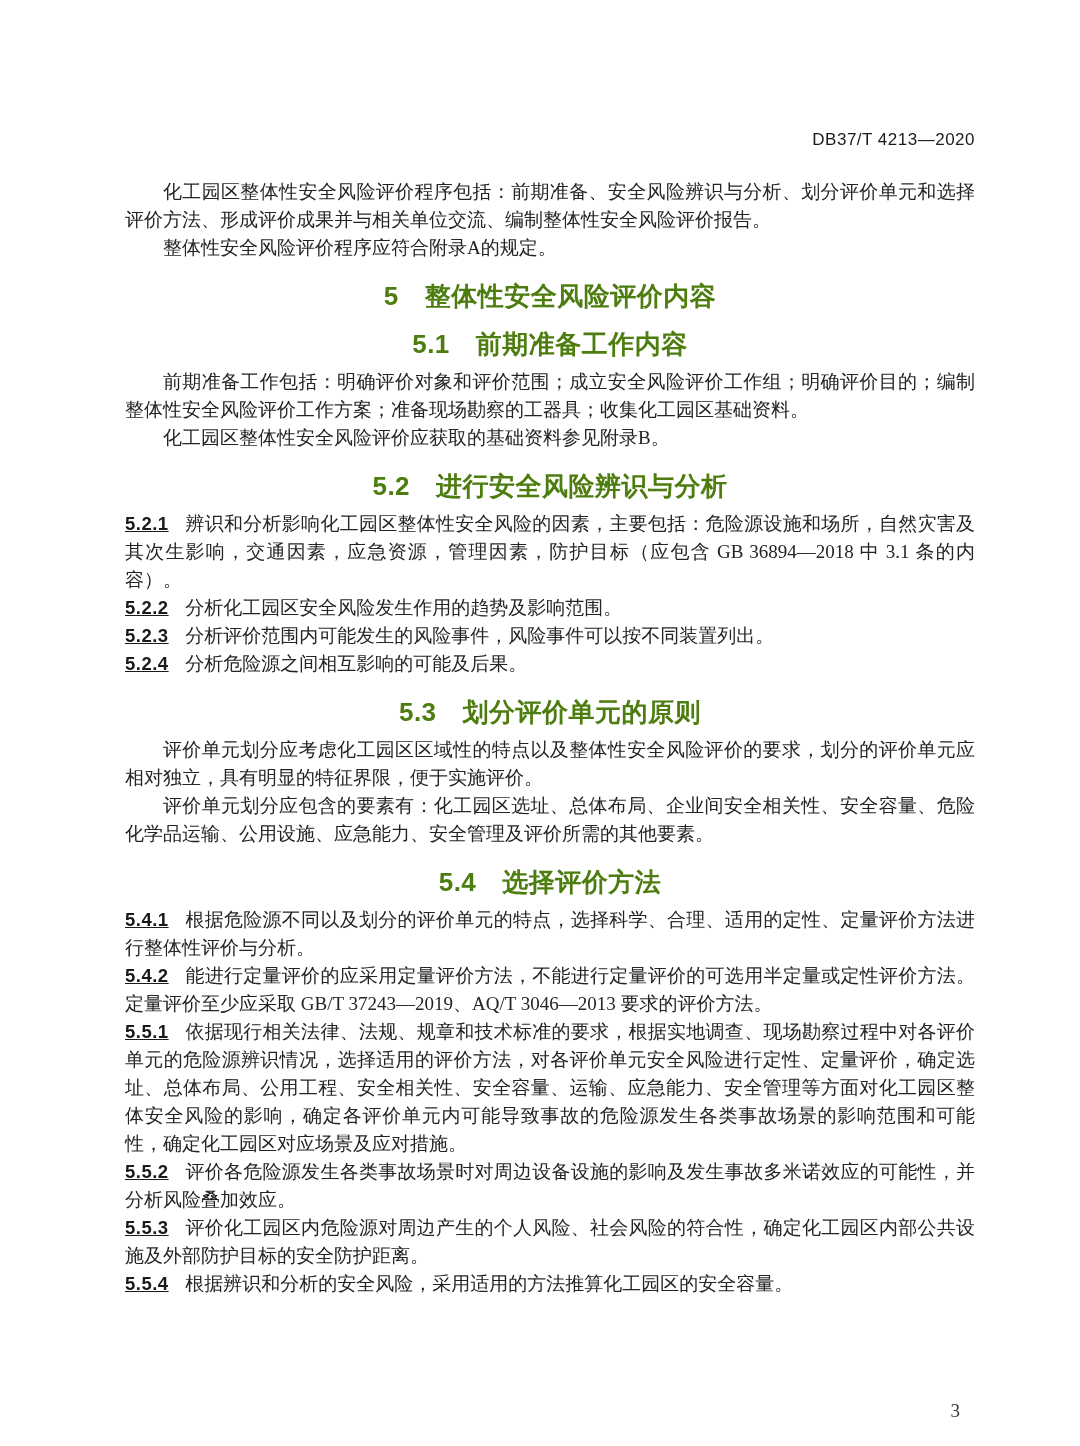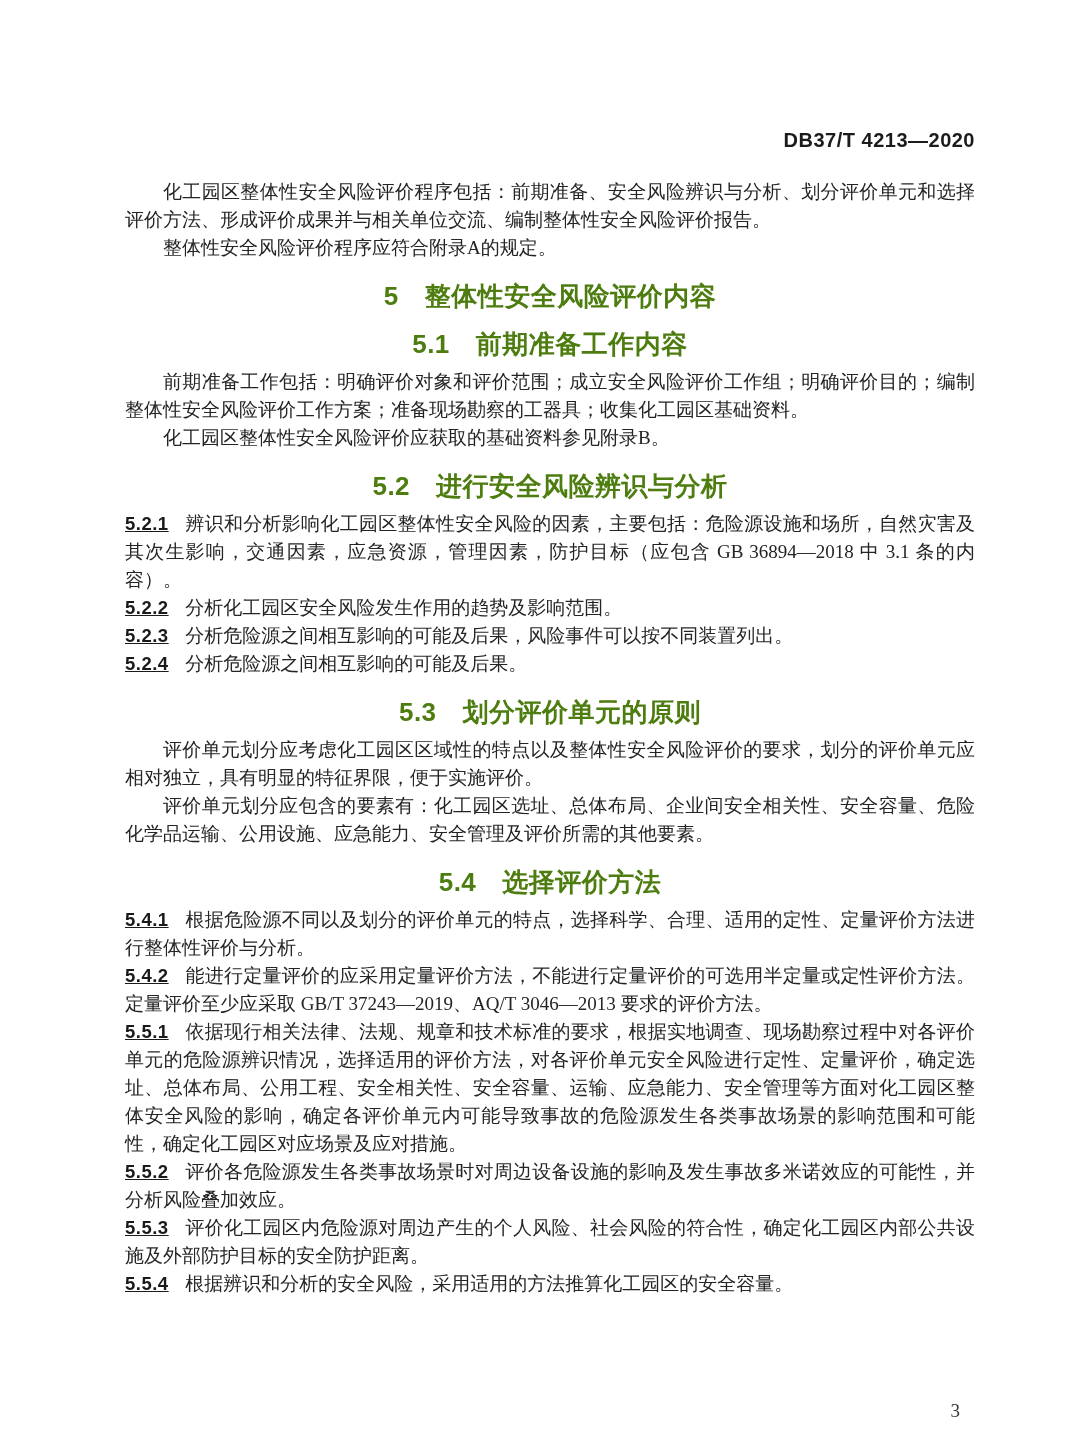--- a/index.html
+++ b/index.html
@@ -15,22 +15,22 @@
     font-family: "Liberation Serif", serif;
   }
 
   .doc-header {
     position: absolute;
     top: 128px;
     left: 125px;
     right: 105px;
     text-align: right;
     font-family: "Liberation Sans", sans-serif;
-    font-weight: bold;
-    font-size: 20px;
+    font-weight: normal;
+    font-size: 17px;
     letter-spacing: 0.5px;
     color: #1b1b1b;
     line-height: 24px;
   }
 
   .doc-body {
     position: absolute;
     top: 152px;
     left: 125px;
     right: 105px;
@@ -104,21 +104,21 @@
       <span class="h-num">5.1</span><span class="h-title">前期准备工作内容</span>
     </h3>
     <p class="para">前期准备工作包括：明确评价对象和评价范围；成立安全风险评价工作组；明确评价目的；编制整体性安全风险评价工作方案；准备现场勘察的工器具；收集化工园区基础资料。</p>
     <p class="para">化工园区整体性安全风险评价应获取的基础资料参见附录B。</p>
 
     <h3 class="section">
       <span class="h-num">5.2</span><span class="h-title">进行安全风险辨识与分析</span>
     </h3>
     <p class="clause"><span class="c-num">5.2.1</span><span class="c-text">辨识和分析影响化工园区整体性安全风险的因素，主要包括：危险源设施和场所，自然灾害及其次生影响，交通因素，应急资源，管理因素，防护目标（应包含 GB 36894—2018 中 3.1 条的内容）。</span></p>
     <p class="clause"><span class="c-num">5.2.2</span><span class="c-text">分析化工园区安全风险发生作用的趋势及影响范围。</span></p>
-    <p class="clause"><span class="c-num">5.2.3</span><span class="c-text">分析危险源之间相互影响的可能及后果，风险事件可以按不同装置列出。</span></p>
+    <p class="clause"><span class="c-num">5.2.3</span><span class="c-text">分析评价范围内可能发生的风险事件，风险事件可以按不同装置列出。</span></p>
     <p class="clause"><span class="c-num">5.2.4</span><span class="c-text">分析危险源之间相互影响的可能及后果。</span></p>
 
     <h3 class="section">
       <span class="h-num">5.3</span><span class="h-title">划分评价单元的原则</span>
     </h3>
     <p class="para">评价单元划分应考虑化工园区区域性的特点以及整体性安全风险评价的要求，划分的评价单元应相对独立，具有明显的特征界限，便于实施评价。</p>
     <p class="para">评价单元划分应包含的要素有：化工园区选址、总体布局、企业间安全相关性、安全容量、危险化学品运输、公用设施、应急能力、安全管理及评价所需的其他要素。</p>
 
     <h3 class="section">
       <span class="h-num">5.4</span><span class="h-title">选择评价方法</span>

